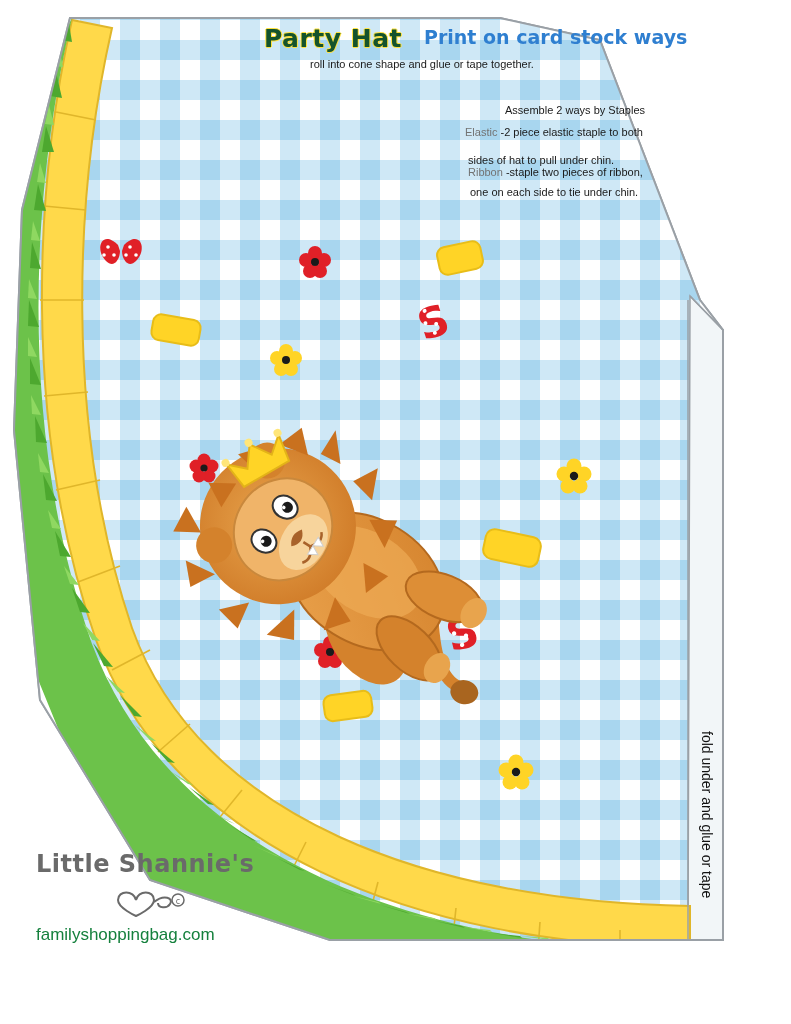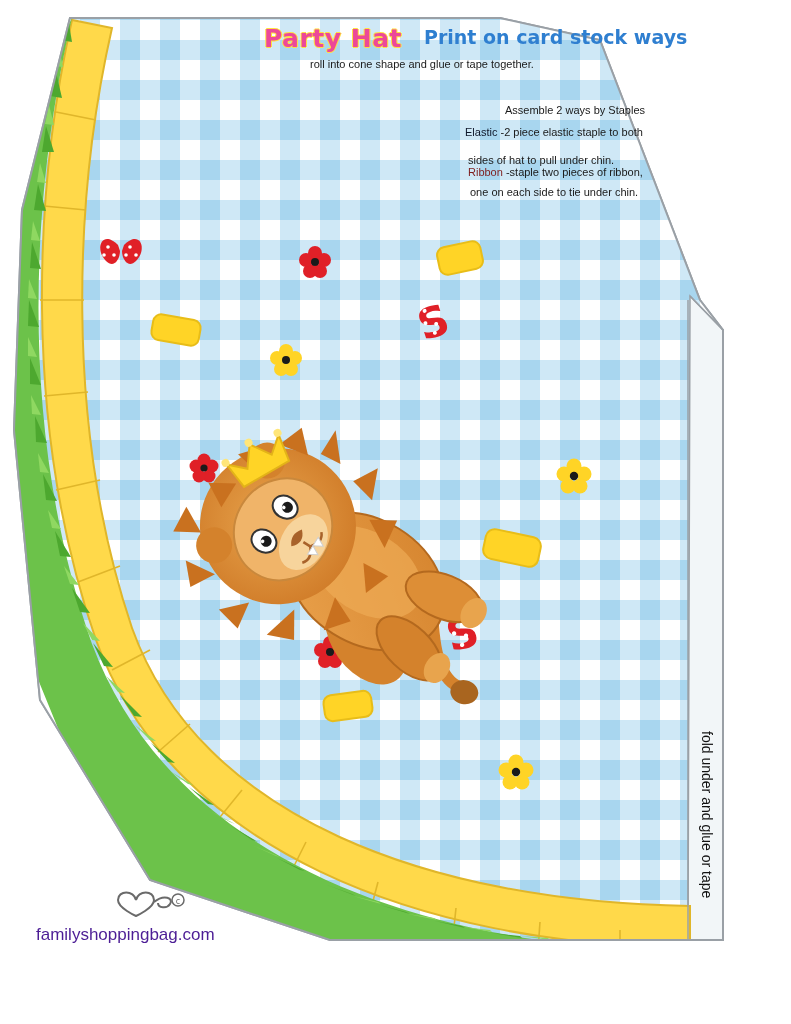--- a/index.html
+++ b/index.html
@@ -5,53 +5,53 @@
   html,body{margin:0;padding:0;background:#ffffff;}
   body{width:791px;height:1024px;position:relative;overflow:hidden;
        font-family:"Liberation Sans", sans-serif;color:#222;}
 
   .page{position:absolute;left:0;top:0;width:791px;height:1024px;background:#fff;}
 
   
   .title{position:absolute;left:243px;top:24px;width:180px;height:28px;
          display:flex;align-items:center;justify-content:center;
          font-family:"DejaVu Sans", sans-serif;font-weight:bold;font-size:25px;
-         color:#ec4899;letter-spacing:0.5px;
+         color:#14532d;letter-spacing:0.5px;
          -webkit-text-stroke:0px;text-shadow:
             1px 0 0 #ffe13f, -1px 0 0 #ffe13f, 0 1px 0 #ffe13f, 0 -1px 0 #ffe13f;}
   .subtitle{position:absolute;left:424px;top:26px;width:290px;height:24px;
             font-family:"DejaVu Sans", sans-serif;font-weight:bold;font-size:19px;
             color:#2f7fd0;white-space:nowrap;}
   .line{position:absolute;font-size:11px;color:#1a1a1a;white-space:nowrap;
         font-family:"Liberation Sans", sans-serif;}
   .l1{left:310px;top:58px;}
   .l2{left:310px;top:80px;}
   .l3{left:505px;top:104px;}
   .l4{left:465px;top:126px;}
   .l5{left:468px;top:146px;margin-top:8px;}
   .l6{left:468px;top:166px;}
   .l7{left:470px;top:186px;}
-  .kw-elastic{color:#0f172a;}
-  .kw-ribbon{color:#7f1d1d;}
+  .kw-elastic{color:#737373;}
+  .kw-ribbon{color:#737373;}
 
   
   .cone-wrap{position:absolute;left:0;top:0;width:791px;height:1024px;}
 
   
   .fold-label{position:absolute;left:693px;top:700px;width:22px;height:230px;
               display:flex;align-items:flex-start;justify-content:center;
               font-size:14px;color:#111;
               writing-mode:vertical-rl;text-orientation:mixed;white-space:nowrap;}
 
   
   .brand{position:absolute;left:36px;top:850px;width:230px;height:34px;
          font-family:"DejaVu Sans", sans-serif;font-weight:bold;font-size:24px;
          color:#6a6a6a;letter-spacing:0.5px;}
   .brand-site{position:absolute;left:36px;top:925px;width:260px;height:22px;
-              font-size:17px;color:#4c1d95;}
+              font-size:17px;color:#15803d;}
   .brand-mark{position:absolute;left:112px;top:884px;width:80px;height:34px;}
 </style>
 </head>
 <body>
 
 <div class="page">
 
   <div class="cone-wrap">
     <svg width="791" height="1024" viewBox="0 0 791 1024">
       <defs>
@@ -386,20 +386,21 @@
   <div class="line l1">roll into cone shape and glue or tape together.</div>
   <div class="line l3">Assemble 2 ways by Staples</div>
 
   <div class="line l4"><span class="kw-elastic">Elastic</span><span> -2 piece elastic staple to both</span></div>
   <div class="line l5">sides of hat to pull under chin.</div>
   <div class="line l6"><span class="kw-ribbon">Ribbon</span><span> -staple two pieces of ribbon,</span></div>
   <div class="line l7">one on each side to tie under chin.</div>
 
   <div class="fold-label">fold under and glue or tape</div>
 
+  <div class="brand">Little Shannie's</div>
   <div class="brand-mark">
     <svg width="80" height="34" viewBox="0 0 80 34">
       <path d="M 6,16 C 6,6 22,6 24,16 C 26,6 42,6 42,16 C 42,24 24,32 24,32 C 24,32 6,24 6,16 Z" fill="none" stroke="#6a6a6a" stroke-width="2"></path>
       <path d="M 42,18 C 52,10 62,14 58,20 C 55,25 46,24 46,19" fill="none" stroke="#6a6a6a" stroke-width="2"></path>
       <circle cx="66" cy="16" r="6" fill="none" stroke="#6a6a6a" stroke-width="1.5"></circle>
       <text x="66" y="20" font-family="DejaVu Sans, sans-serif" font-size="8" fill="#6a6a6a" text-anchor="middle">c</text>
     </svg>
   </div>
   <div class="brand-site">familyshoppingbag.com</div>
 

